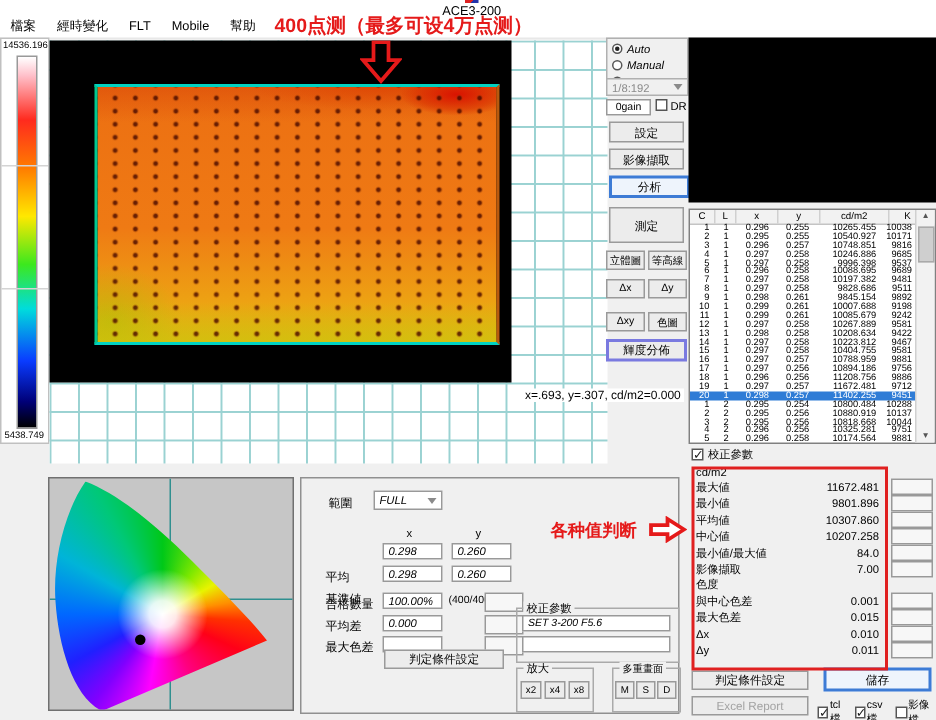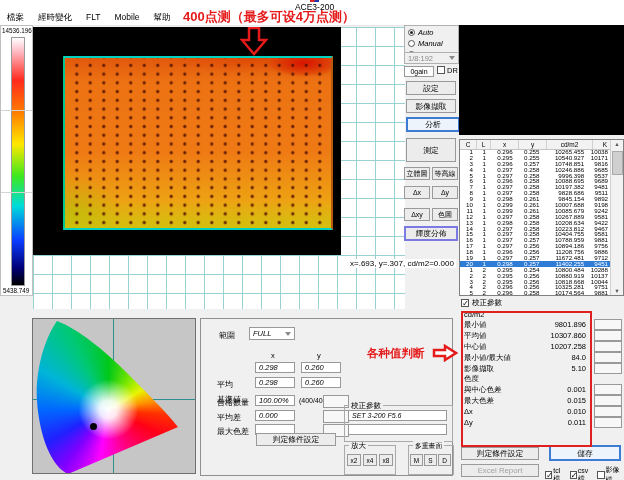--- a/index.html
+++ b/index.html
@@ -413,20 +413,25 @@
   </div>
 
   <div id="pos-check" class="abs">
     <span class="cb checked"></span>
     <span>校正參數</span>
   </div>
 
   <div id="stats-area" class="abs">
       <div class="stat-header">cd/m2</div>
       <div class="stat-row">
+        <span class="stat-label">最大値</span>
+        <span class="stat-value">11672.481</span>
+        <span class="judge-box"></span>
+      </div>
+      <div class="stat-row">
         <span class="stat-label">最小値</span>
         <span class="stat-value">9801.896</span>
         <span class="judge-box"></span>
       </div>
       <div class="stat-row">
         <span class="stat-label">平均値</span>
         <span class="stat-value">10307.860</span>
         <span class="judge-box"></span>
       </div>
       <div class="stat-row">
@@ -434,21 +439,21 @@
         <span class="stat-value">10207.258</span>
         <span class="judge-box"></span>
       </div>
       <div class="stat-row">
         <span class="stat-label">最小値/最大値</span>
         <span class="stat-value">84.0</span>
         <span class="judge-box"></span>
       </div>
       <div class="stat-row">
         <span class="stat-label">影像擷取</span>
-        <span class="stat-value">5.10</span>
+        <span class="stat-value">7.00</span>
         <span class="judge-box"></span>
       </div>
       <div class="stat-header">色度</div>
       <div class="stat-row">
         <span class="stat-label">與中心色差</span>
         <span class="stat-value">0.001</span>
         <span class="judge-box"></span>
       </div>
       <div class="stat-row">
         <span class="stat-label">最大色差</span>

